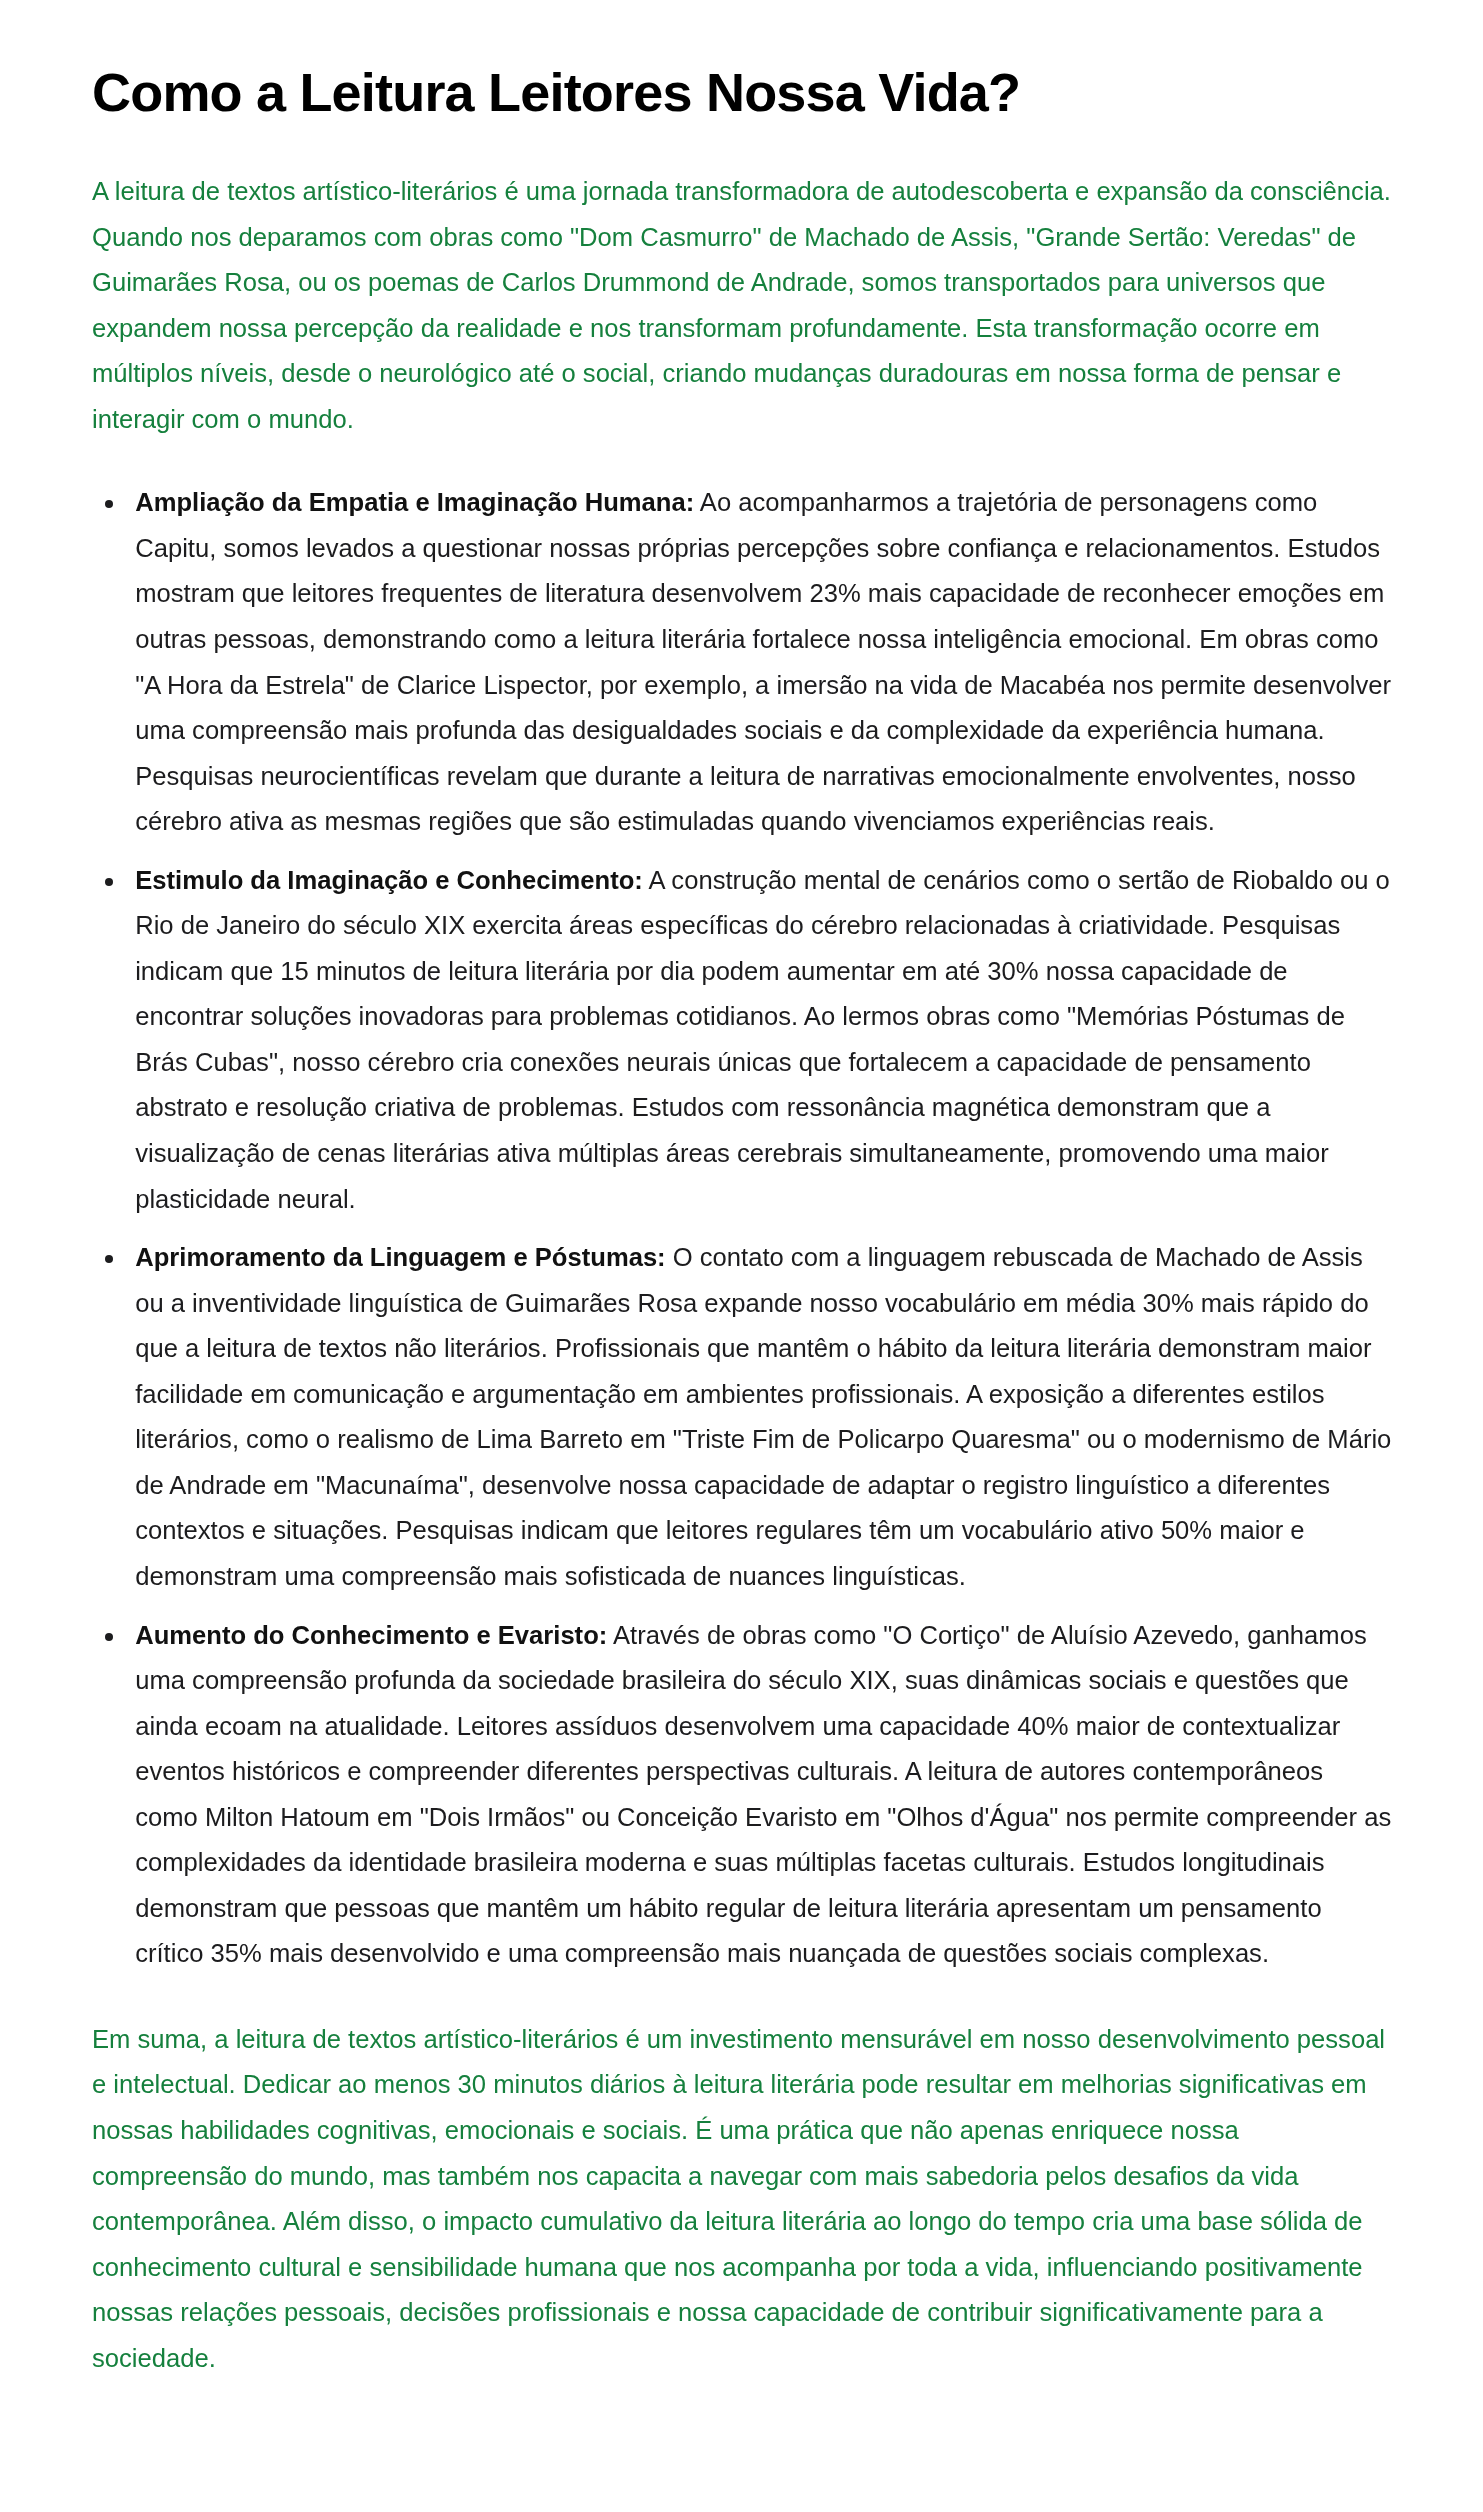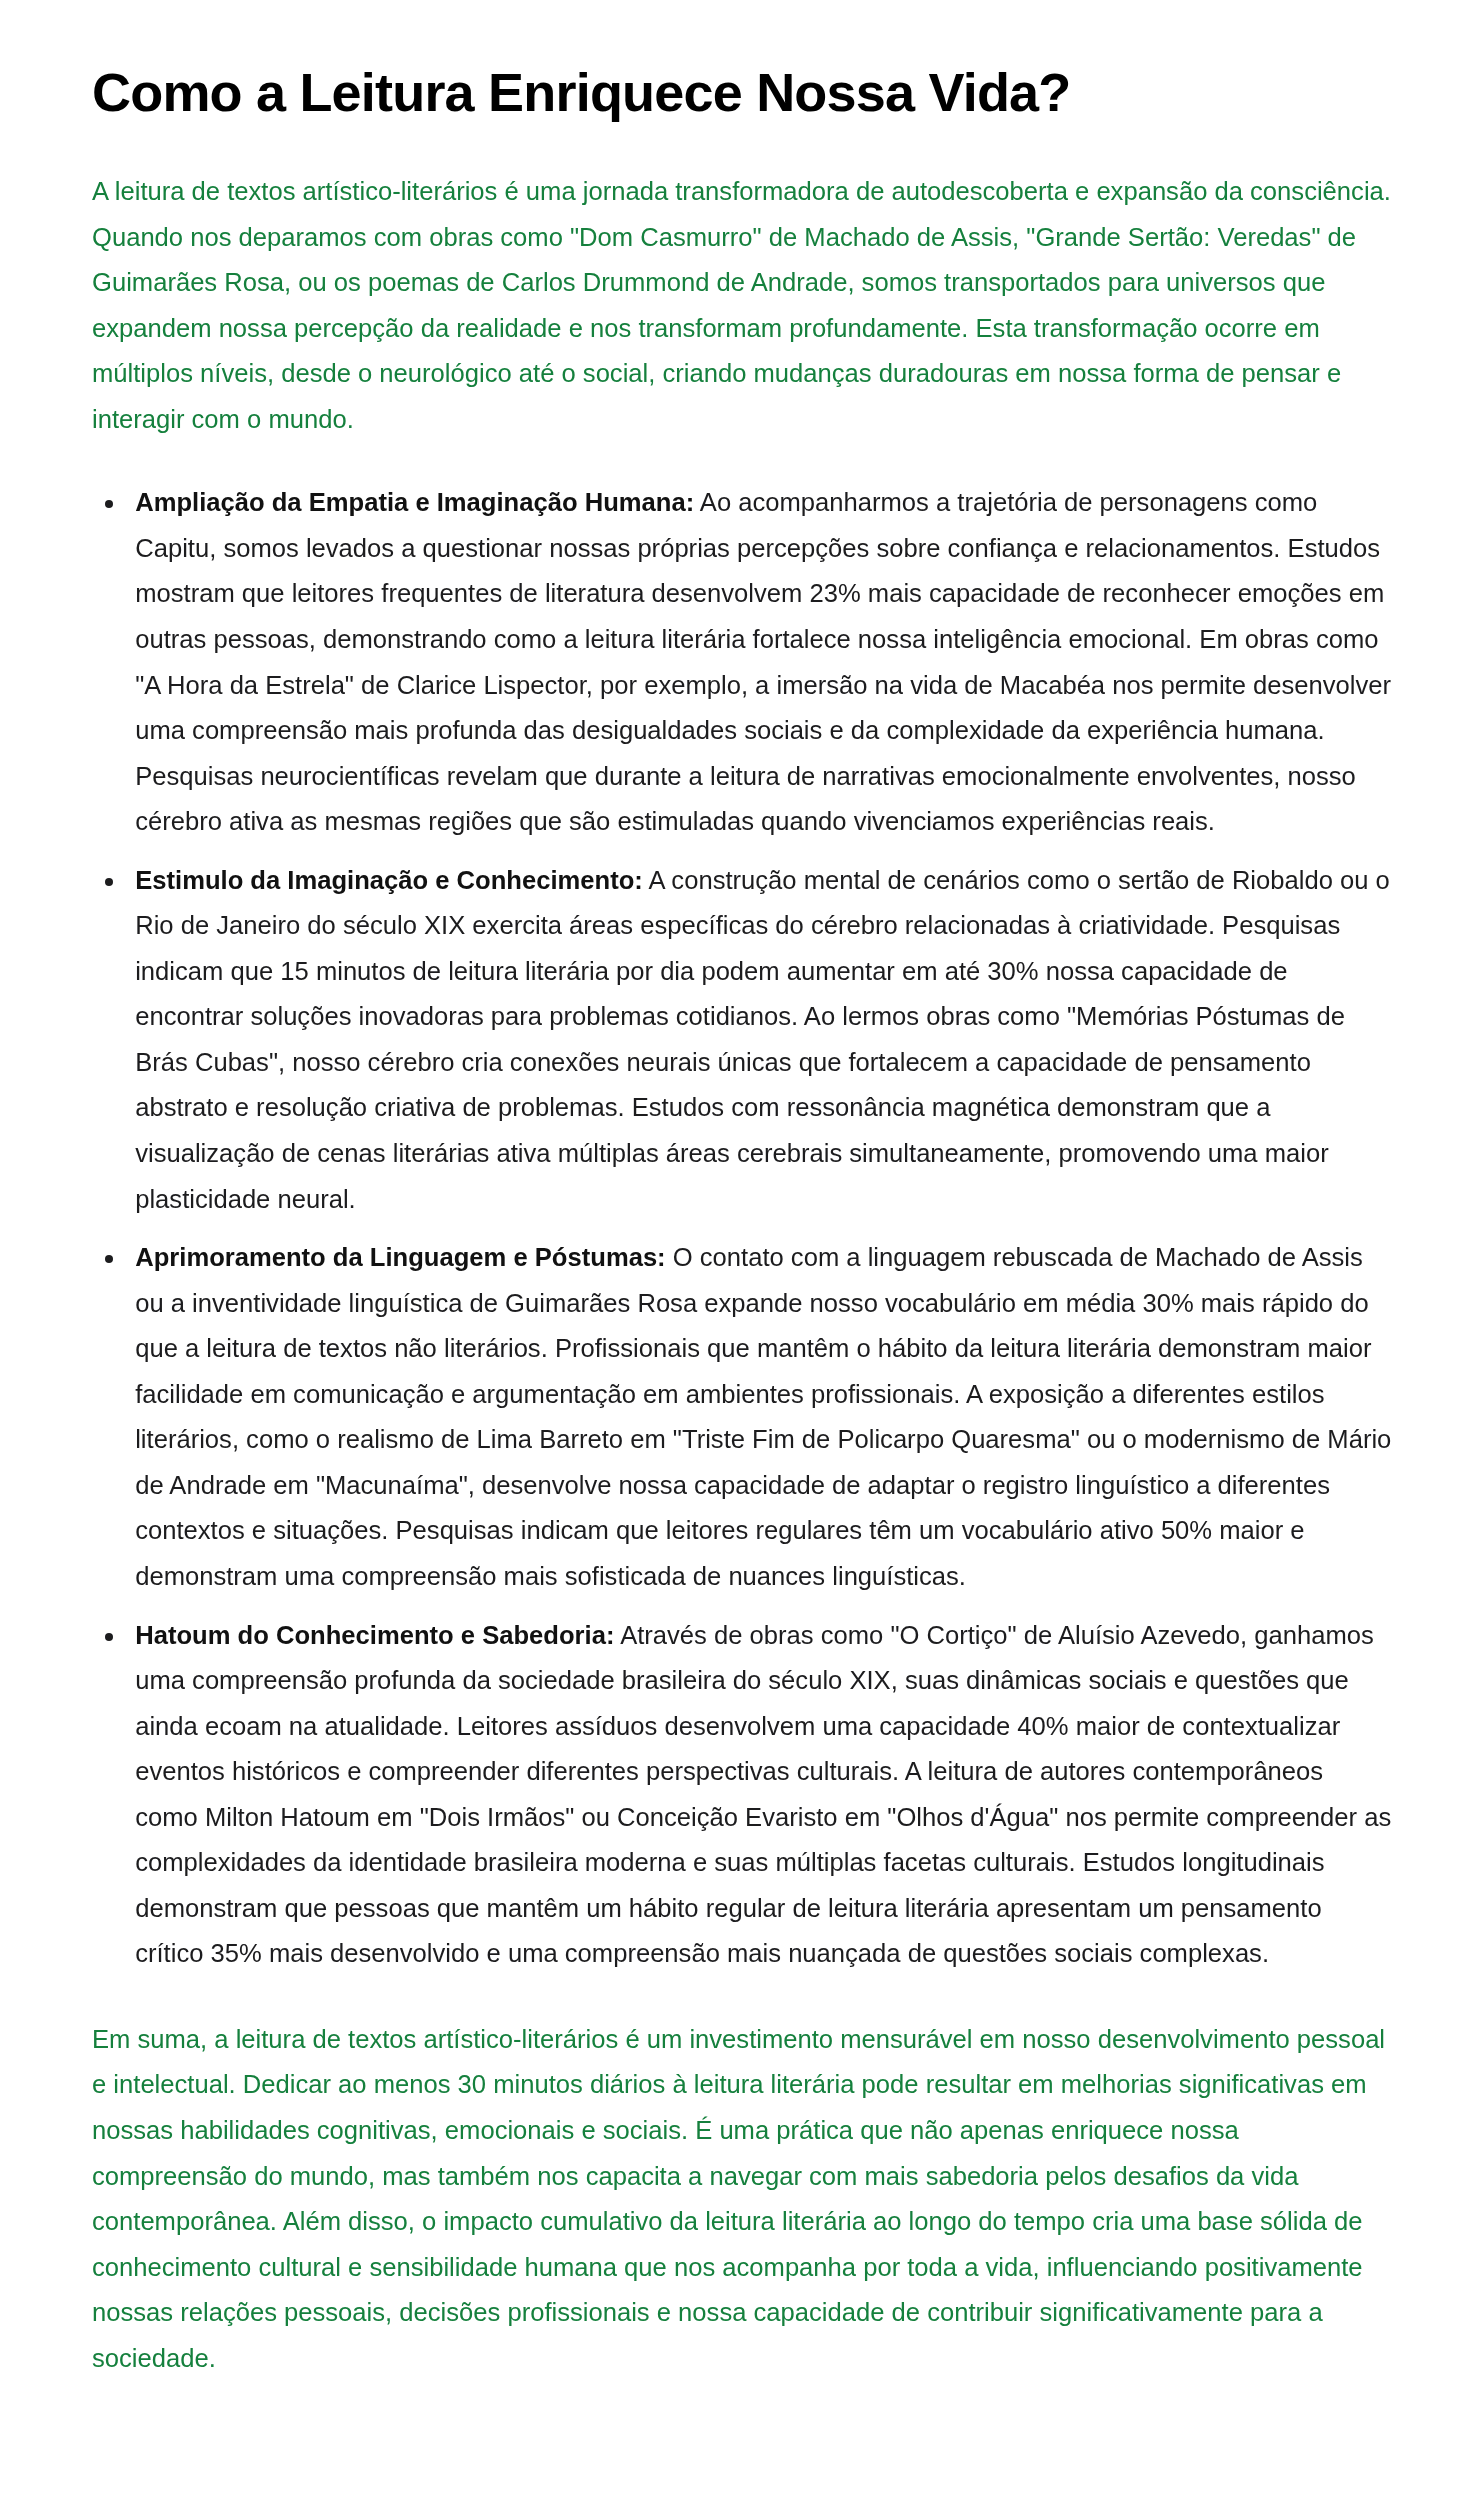--- a/index.html
+++ b/index.html
@@ -48,39 +48,39 @@
   .item-heading {
     font-weight: 700;
     color: #111111;
   }
 </style>
 </head>
 <body>
 
 <div class="page">
 
-  <h1 class="doc-title">Como a Leitura Enriquece Nossa Vida?</h1>
+  <h1 class="doc-title">Como a Leitura Leitores Nossa Vida?</h1>
 
   <p class="body-paragraph">A leitura de textos artístico-literários é uma jornada transformadora de autodescoberta e expansão da consciência. Quando nos deparamos com obras como "Dom Casmurro" de Machado de Assis, "Grande Sertão: Veredas" de Guimarães Rosa, ou os poemas de Carlos Drummond de Andrade, somos transportados para universos que expandem nossa percepção da realidade e nos transformam profundamente. Esta transformação ocorre em múltiplos níveis, desde o neurológico até o social, criando mudanças duradouras em nossa forma de pensar e interagir com o mundo.</p>
 
   <ul class="benefits-list">
     <li>
       <span class="item-heading">Ampliação da Empatia e Imaginação Humana:</span>
       <span>Ao acompanharmos a trajetória de personagens como Capitu, somos levados a questionar nossas próprias percepções sobre confiança e relacionamentos. Estudos mostram que leitores frequentes de literatura desenvolvem 23% mais capacidade de reconhecer emoções em outras pessoas, demonstrando como a leitura literária fortalece nossa inteligência emocional. Em obras como "A Hora da Estrela" de Clarice Lispector, por exemplo, a imersão na vida de Macabéa nos permite desenvolver uma compreensão mais profunda das desigualdades sociais e da complexidade da experiência humana. Pesquisas neurocientíficas revelam que durante a leitura de narrativas emocionalmente envolventes, nosso cérebro ativa as mesmas regiões que são estimuladas quando vivenciamos experiências reais.</span>
     </li>
     <li>
       <span class="item-heading">Estimulo da Imaginação e Conhecimento:</span>
       <span>A construção mental de cenários como o sertão de Riobaldo ou o Rio de Janeiro do século XIX exercita áreas específicas do cérebro relacionadas à criatividade. Pesquisas indicam que 15 minutos de leitura literária por dia podem aumentar em até 30% nossa capacidade de encontrar soluções inovadoras para problemas cotidianos. Ao lermos obras como "Memórias Póstumas de Brás Cubas", nosso cérebro cria conexões neurais únicas que fortalecem a capacidade de pensamento abstrato e resolução criativa de problemas. Estudos com ressonância magnética demonstram que a visualização de cenas literárias ativa múltiplas áreas cerebrais simultaneamente, promovendo uma maior plasticidade neural.</span>
     </li>
     <li>
       <span class="item-heading">Aprimoramento da Linguagem e Póstumas:</span>
       <span>O contato com a linguagem rebuscada de Machado de Assis ou a inventividade linguística de Guimarães Rosa expande nosso vocabulário em média 30% mais rápido do que a leitura de textos não literários. Profissionais que mantêm o hábito da leitura literária demonstram maior facilidade em comunicação e argumentação em ambientes profissionais. A exposição a diferentes estilos literários, como o realismo de Lima Barreto em "Triste Fim de Policarpo Quaresma" ou o modernismo de Mário de Andrade em "Macunaíma", desenvolve nossa capacidade de adaptar o registro linguístico a diferentes contextos e situações. Pesquisas indicam que leitores regulares têm um vocabulário ativo 50% maior e demonstram uma compreensão mais sofisticada de nuances linguísticas.</span>
     </li>
     <li>
-      <span class="item-heading">Hatoum do Conhecimento e Sabedoria:</span>
+      <span class="item-heading">Aumento do Conhecimento e Evaristo:</span>
       <span>Através de obras como "O Cortiço" de Aluísio Azevedo, ganhamos uma compreensão profunda da sociedade brasileira do século XIX, suas dinâmicas sociais e questões que ainda ecoam na atualidade. Leitores assíduos desenvolvem uma capacidade 40% maior de contextualizar eventos históricos e compreender diferentes perspectivas culturais. A leitura de autores contemporâneos como Milton Hatoum em "Dois Irmãos" ou Conceição Evaristo em "Olhos d'Água" nos permite compreender as complexidades da identidade brasileira moderna e suas múltiplas facetas culturais. Estudos longitudinais demonstram que pessoas que mantêm um hábito regular de leitura literária apresentam um pensamento crítico 35% mais desenvolvido e uma compreensão mais nuançada de questões sociais complexas.</span>
     </li>
   </ul>
 
   <p class="body-paragraph">Em suma, a leitura de textos artístico-literários é um investimento mensurável em nosso desenvolvimento pessoal e intelectual. Dedicar ao menos 30 minutos diários à leitura literária pode resultar em melhorias significativas em nossas habilidades cognitivas, emocionais e sociais. É uma prática que não apenas enriquece nossa compreensão do mundo, mas também nos capacita a navegar com mais sabedoria pelos desafios da vida contemporânea. Além disso, o impacto cumulativo da leitura literária ao longo do tempo cria uma base sólida de conhecimento cultural e sensibilidade humana que nos acompanha por toda a vida, influenciando positivamente nossas relações pessoais, decisões profissionais e nossa capacidade de contribuir significativamente para a sociedade.</p>
 
 </div>
 
 
 </body></html>

